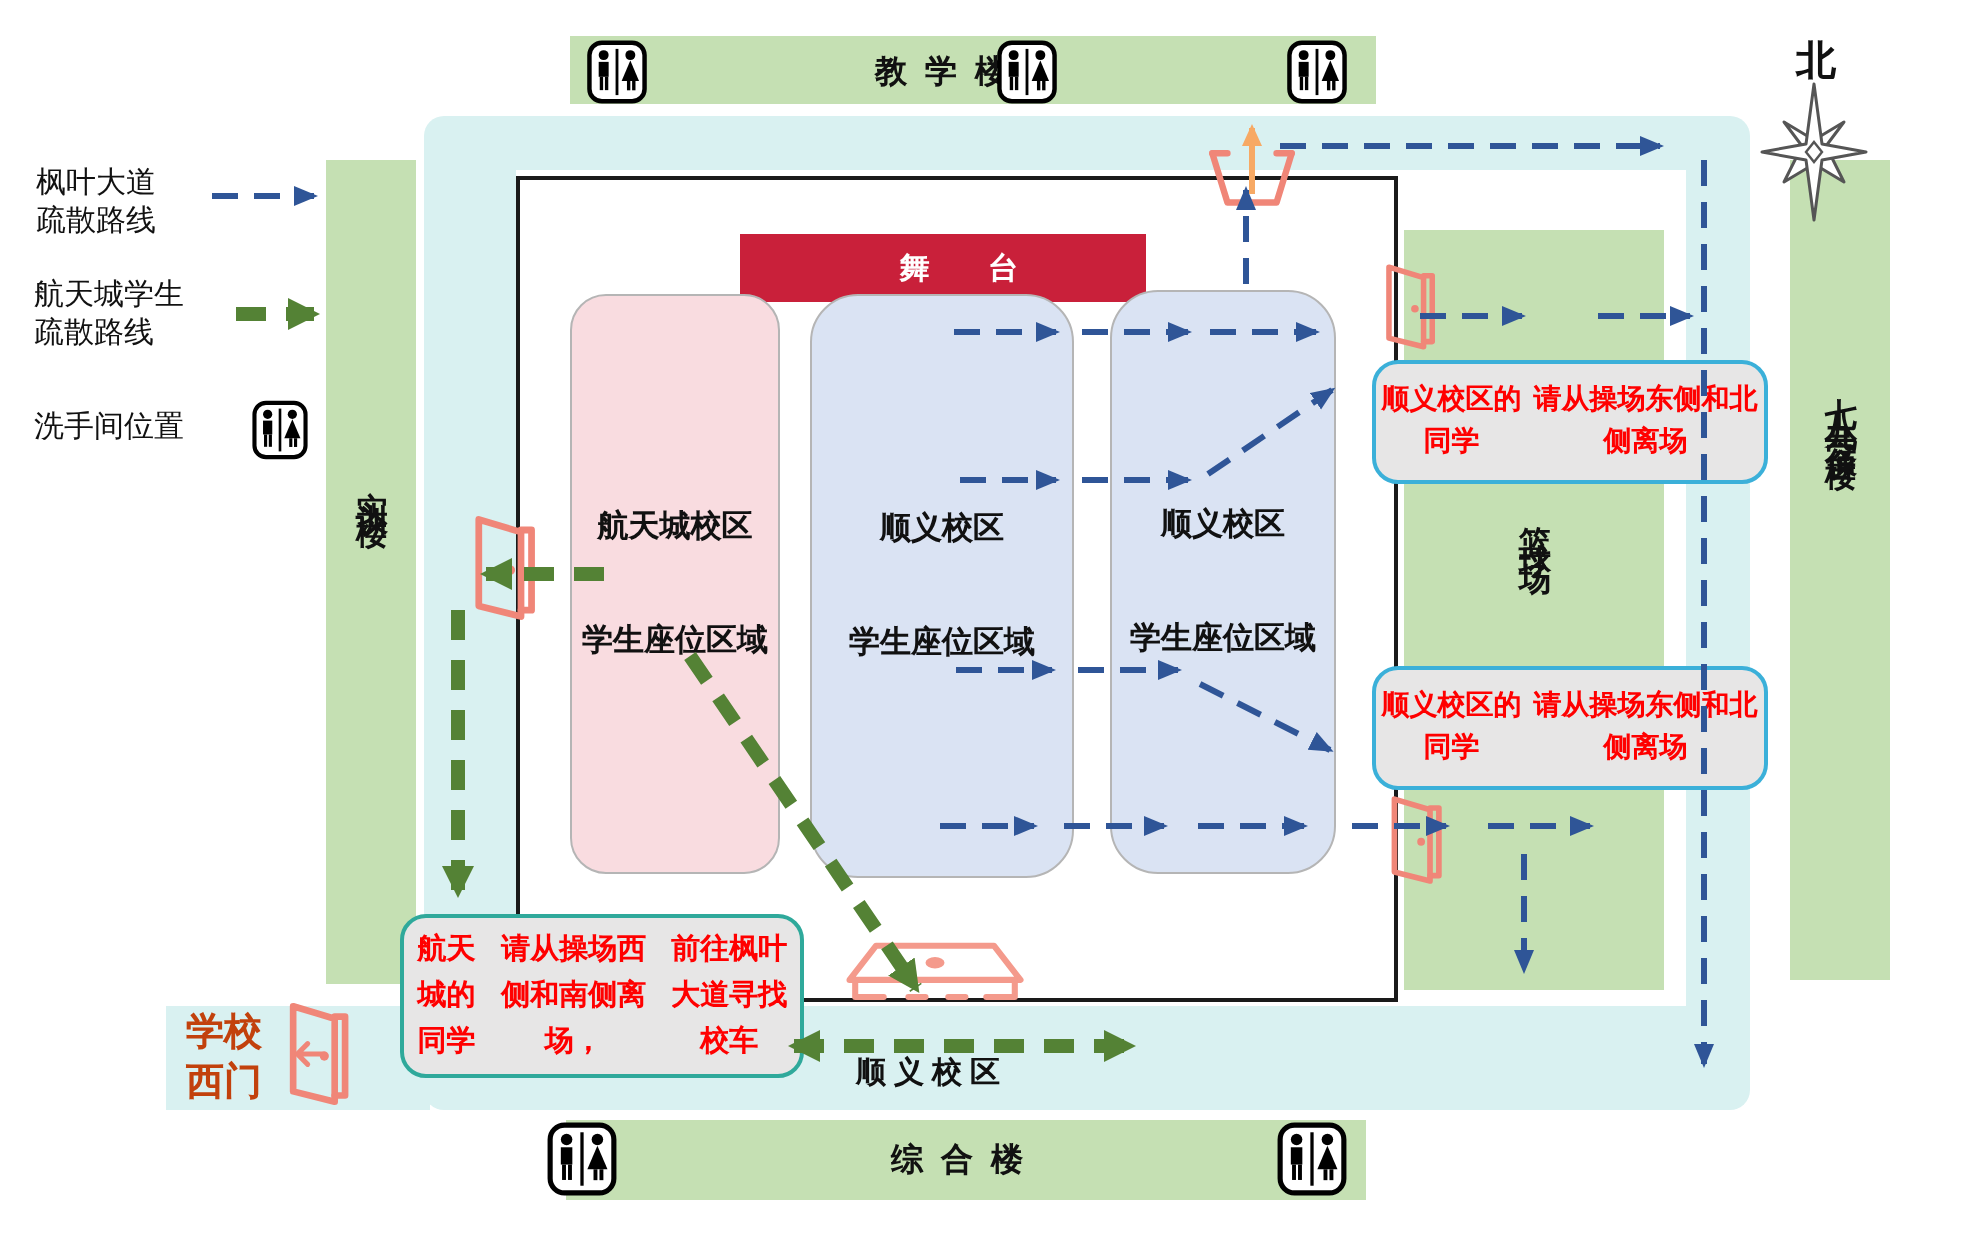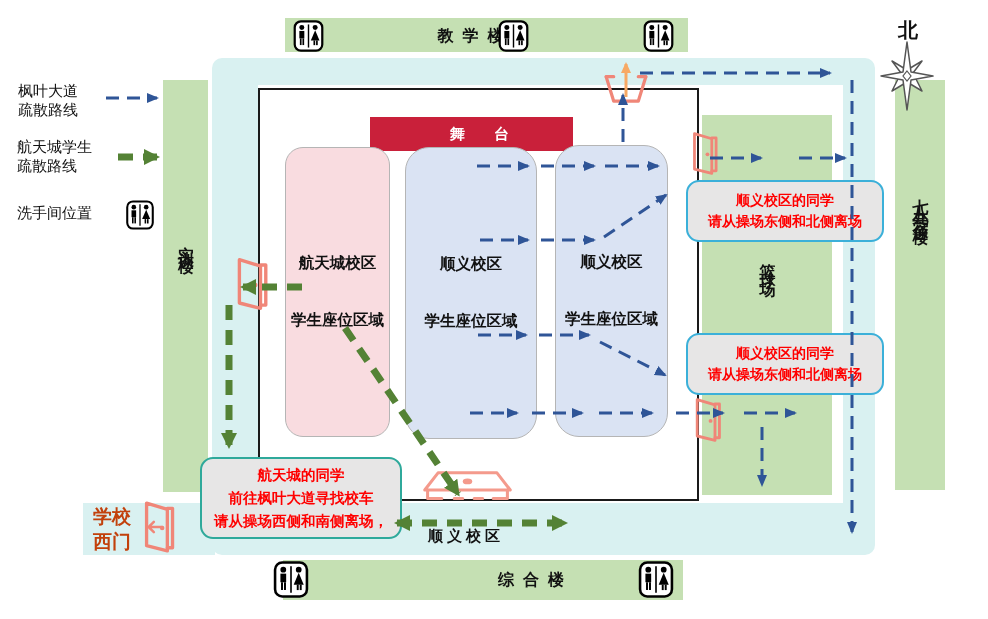--- a/index.html
+++ b/index.html
@@ -30,31 +30,31 @@
   
   .vlabel{writing-mode:vertical-rl;text-orientation:upright;font-weight:bold;color:#111;}
   .lbl-training{left:163px;top:233px;width:45px;text-align:center;font-size:16px;letter-spacing:6px;z-index:8;}
   .lbl-dorm{left:895px;top:186px;width:50px;text-align:center;font-size:16px;letter-spacing:5px;z-index:8;}
   .lbl-court{left:702px;top:250px;width:130px;text-align:center;font-size:16px;letter-spacing:9px;z-index:8;}
   .vlabel-inner{display:inline-block;}
   .hcenter{display:flex;justify-content:center;}
   
   .bar-label{z-index:8;font-weight:bold;font-size:16px;letter-spacing:9px;color:#111;text-align:center;}
   .lbl-teach{left:385px;top:26px;width:180px;}
-  .lbl-comp{left:393px;top:570px;width:180px;text-align:right;}
+  .lbl-comp{left:393px;top:570px;width:180px;}
   .lbl-westgate{left:93px;top:504px;z-index:25;font-weight:bold;font-size:19px;line-height:25px;color:#c2410c;}
   .lbl-avenue{left:428px;top:527px;z-index:25;font-weight:bold;font-size:15px;letter-spacing:4px;color:#111;}
   .lbl-north{left:898px;top:17px;z-index:25;font-weight:bold;font-size:20px;color:#111;}
   
   .legend-text{z-index:25;font-size:15px;line-height:19px;color:#111;}
   .lg1{left:18px;top:82px;}
   .lg2{left:17px;top:138px;}
   .lg3{left:17px;top:204px;}
   
-  .note{z-index:20;background:#e7e6e6;border-radius:13px;display:flex;flex-direction:column;
+  .note{z-index:20;background:#e7e6e6;border-radius:13px;display:flex;flex-direction:row;
         align-items:center;justify-content:center;text-align:center;color:#f00;font-weight:bold;}
   .note-blue{border:2px solid #3bb0d9;}
   .note-teal{border:2.5px solid #2fa99b;}
   .note1{left:686px;top:180px;width:194px;height:58px;font-size:14px;line-height:21px;}
   .note2{left:686px;top:333px;width:194px;height:58px;font-size:14px;line-height:21px;}
   .note3{left:200px;top:457px;width:198px;height:78px;font-size:14.5px;line-height:23px;}
   
   .icon{z-index:22;}
   .icon svg{display:block;width:100%;height:100%;}
   .door-stroke{stroke:#f08678;stroke-width:3.2;stroke-linejoin:round;stroke-linecap:round;fill:none;}
@@ -127,22 +127,22 @@
   <div class="abs note note-blue note1">
     <span>顺义校区的同学</span>
     <span>请从操场东侧和北侧离场</span>
   </div>
   <div class="abs note note-blue note2">
     <span>顺义校区的同学</span>
     <span>请从操场东侧和北侧离场</span>
   </div>
   <div class="abs note note-teal note3">
     <span>航天城的同学</span>
+    <span>请从操场西侧和南侧离场，</span>
     <span>前往枫叶大道寻找校车</span>
-    <span>请从操场西侧和南侧离场，</span>
   </div>
 
   <div class="abs lbl-westgate">
     <div>学校</div>
     <div>西门</div>
   </div>
   <div class="abs lbl-avenue">顺义校区</div>
   <div class="abs lbl-north">北</div>
 
   <div class="abs legend-text lg1">

